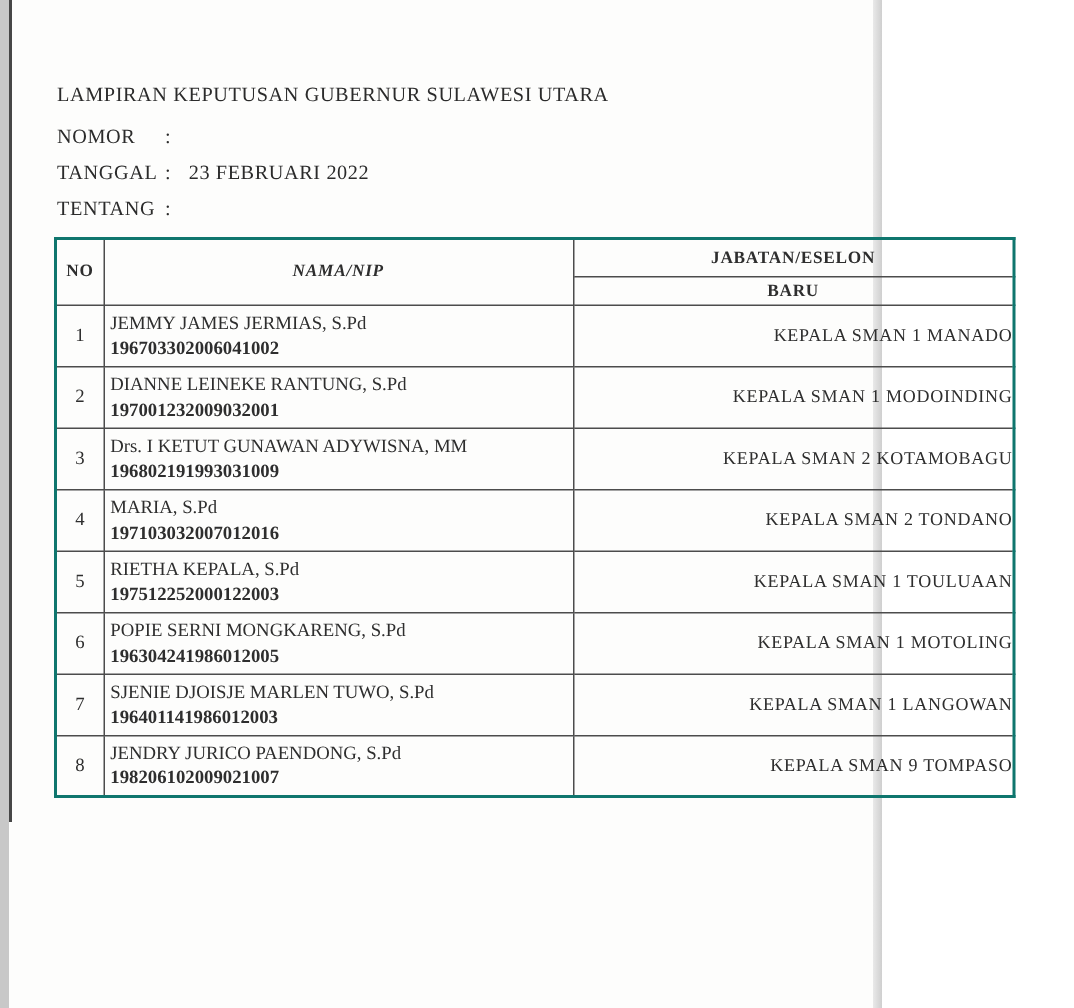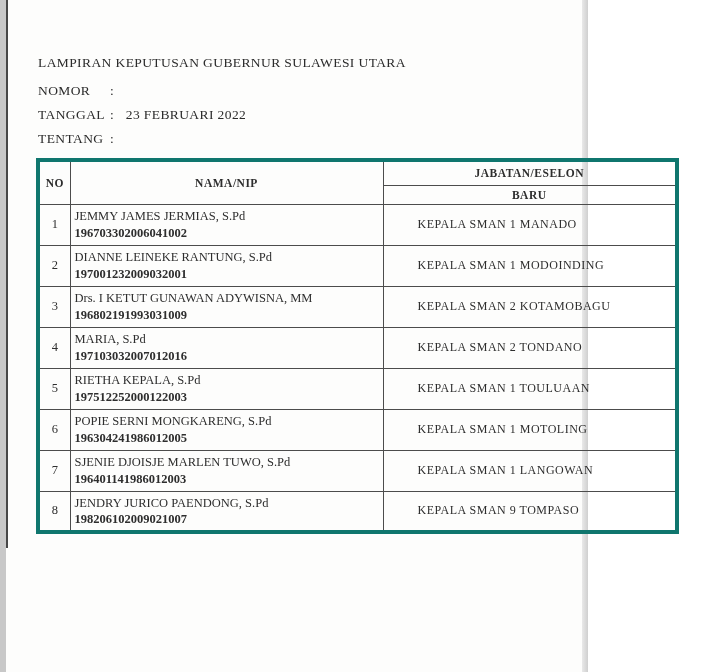--- a/index.html
+++ b/index.html
@@ -56,23 +56,23 @@
     position: absolute; left: 36px; top: 158px;
     border-collapse: collapse;
     width: 641px;
     table-layout: fixed;
     color: #2e2e2e;
   }
   .sk-table th, .sk-table td {
     border: 1.5px solid #4c4c4c;
     vertical-align: middle;
   }
-  .sk-table { border: 4px solid #0f766e; }
+  .sk-table { border: 2px solid #0f766e; }
   th.h-no      { width: 32px; }
-  th.h-nama    { width: 313px; }
+  th.h-nama    { width: 313px; font-style: italic; }
   th.h-jabatan { width: 294px; }
   .sk-table th {
     font-size: 11.5px;
     font-weight: bold;
     text-align: center;
     letter-spacing: 0.5px;
   }
   tr.hdr-row-1 { height: 25px; }
   tr.hdr-row-2 { height: 19px; }
   tr.data-row  { height: 41px; }
@@ -81,21 +81,21 @@
     font-size: 12.5px;
   }
   td.c-nama {
     text-align: left;
     padding: 2px 4px 2px 4px;
     font-size: 12.5px;
     line-height: 1.3;
   }
   td.c-nama .nip { display: block; font-weight: bold; }
   td.c-jabatan {
-    text-align: left;
+    text-align: right;
     font-size: 12px;
     letter-spacing: 0.5px;
     padding-left: 34px;
   }
 </style>
 </head>
 <body>
 
 <div class="page">
 

